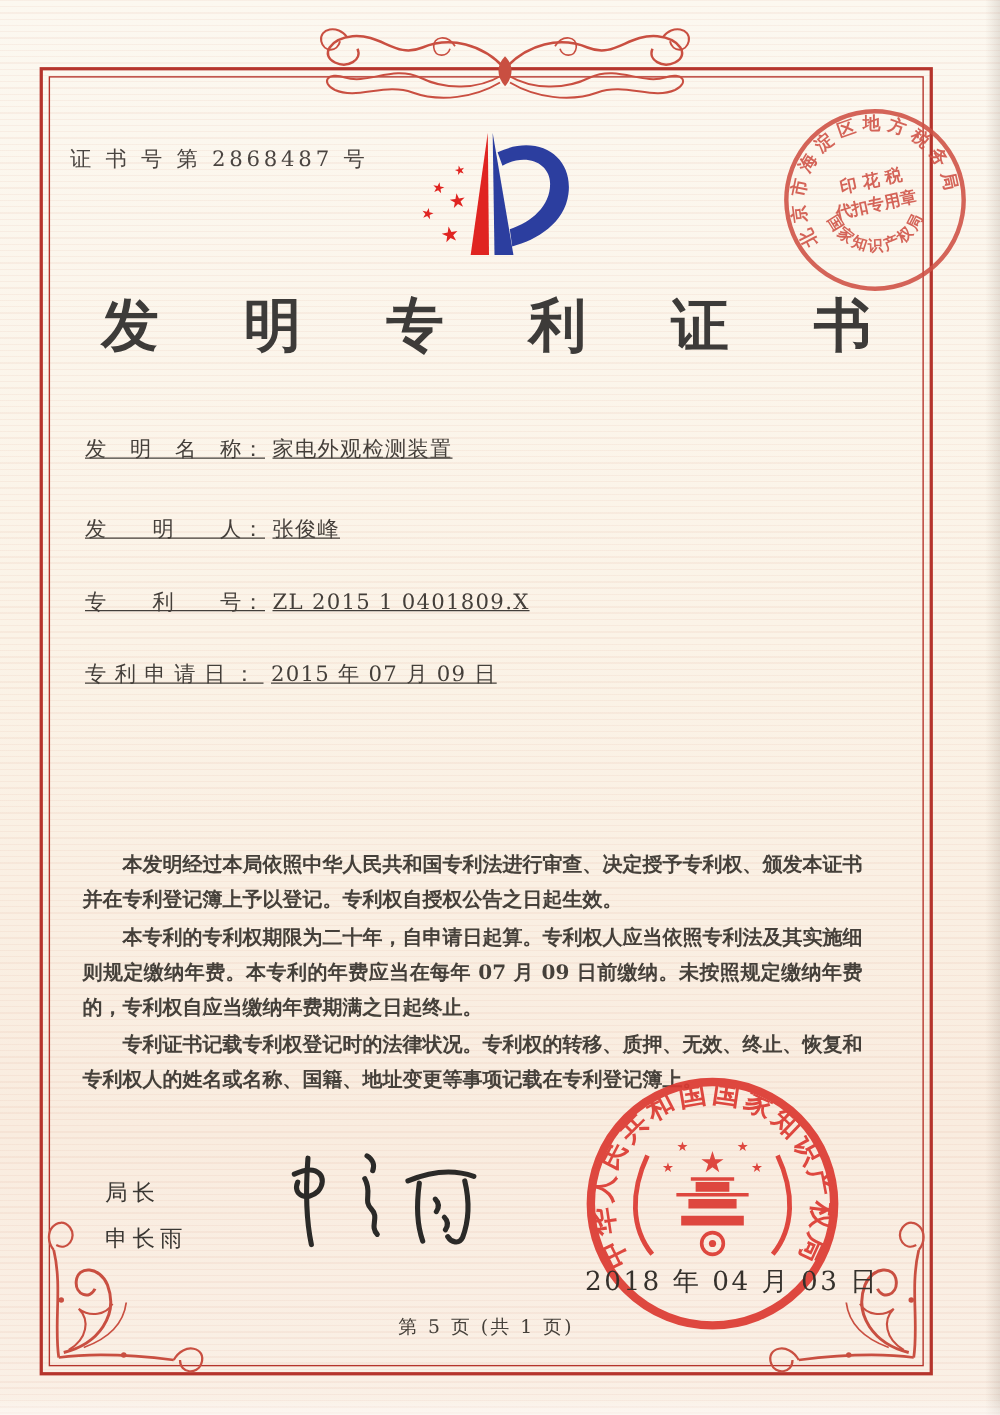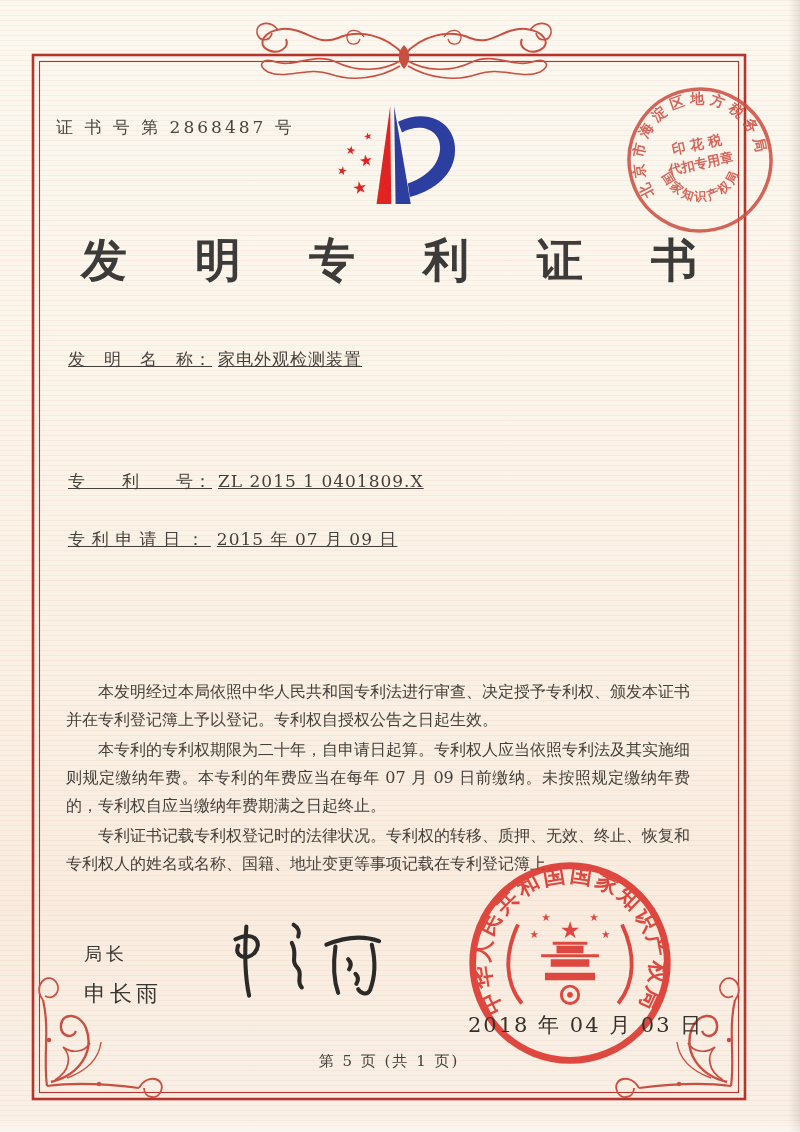--- a/index.html
+++ b/index.html
@@ -18,23 +18,23 @@
   .cert-no{left:56px;top:116px;font-size:17px;letter-spacing:3px;color:#4a4440;}
   .logo{left:312px;top:94px;width:176px;height:128px;}
   .title{left:33px;top:230px;width:712px;text-align:center;font-size:46px;
          letter-spacing:26px;text-indent:26px;color:#3d3b39;font-weight:700;}
   .field-row{left:68px;width:650px;font-size:17px;color:#443f3a;white-space:nowrap;}
   .f-label{letter-spacing:1px;text-decoration:underline;}
   .f-label5{letter-spacing:6.8px;}
   .f-value{letter-spacing:1px;margin-left:6px;text-decoration:underline;}
   .bodytext{left:66px;top:678px;width:624px;z-index:2;position:absolute;}
   .bodytext p{margin:0 0 2px 0;text-indent:2em;text-align:justify;
-              font-size:16px;line-height:28px;color:#45403a;}
+              font-size:16px;line-height:28px;color:#45403a;font-weight:bold;}
   .sig-title{left:84px;top:942px;font-size:18px;letter-spacing:4px;color:#3a3733;}
-  .sig-name{left:84px;top:979px;font-size:22px;letter-spacing:4px;color:#3a3733;}
+  .sig-name{left:84px;top:979px;font-size:18px;letter-spacing:4px;color:#3a3733;}
   .sig-hand{left:205px;top:912px;width:210px;height:100px;}
   .seal{left:464px;top:857px;width:212px;height:212px;z-index:3;}
   .seal-date{left:468px;top:1011px;font-size:21px;letter-spacing:2px;color:#35312c;z-index:4;}
   .stamp{left:624px;top:84px;width:152px;height:152px;z-index:3;transform:rotate(-12deg);}
   .footer{left:33px;top:1052px;width:712px;text-align:center;font-size:15px;
           letter-spacing:2px;color:#45403a;}
 </style>
 </head>
 <body>
 
@@ -87,20 +87,23 @@
       <text x="56" y="73" font-size="16" transform="rotate(-8 56 73)">★</text>
       <text x="30" y="82" font-size="12" transform="rotate(12 30 82)">★</text>
       <text x="50" y="101" font-size="17" transform="rotate(-10 50 101)">★</text>
     </g>
   </svg>
 
   <div class="abs title">发 明 专 利 证 书</div>
 
   <div class="abs field-row" style="top:348px">
     <span class="f-label">发　明　名　称：</span><span class="f-value">家电外观检测装置</span>
+  </div>
+  <div class="abs field-row" style="top:412px">
+    <span class="f-label">发　　明　　人：</span><span class="f-value">张俊峰</span>
   </div>
   <div class="abs field-row" style="top:470px">
     <span class="f-label">专　　利　　号：</span><span class="f-value">ZL 2015 1 0401809.X</span>
   </div>
   <div class="abs field-row" style="top:528px">
     <span class="f-label f-label5">专利申请日：</span><span class="f-value">2015 年 07 月 09 日</span>
   </div>
 
   <div class="bodytext">
     <p>本发明经过本局依照中华人民共和国专利法进行审查、决定授予专利权、颁发本证书并在专利登记簿上予以登记。专利权自授权公告之日起生效。</p>

